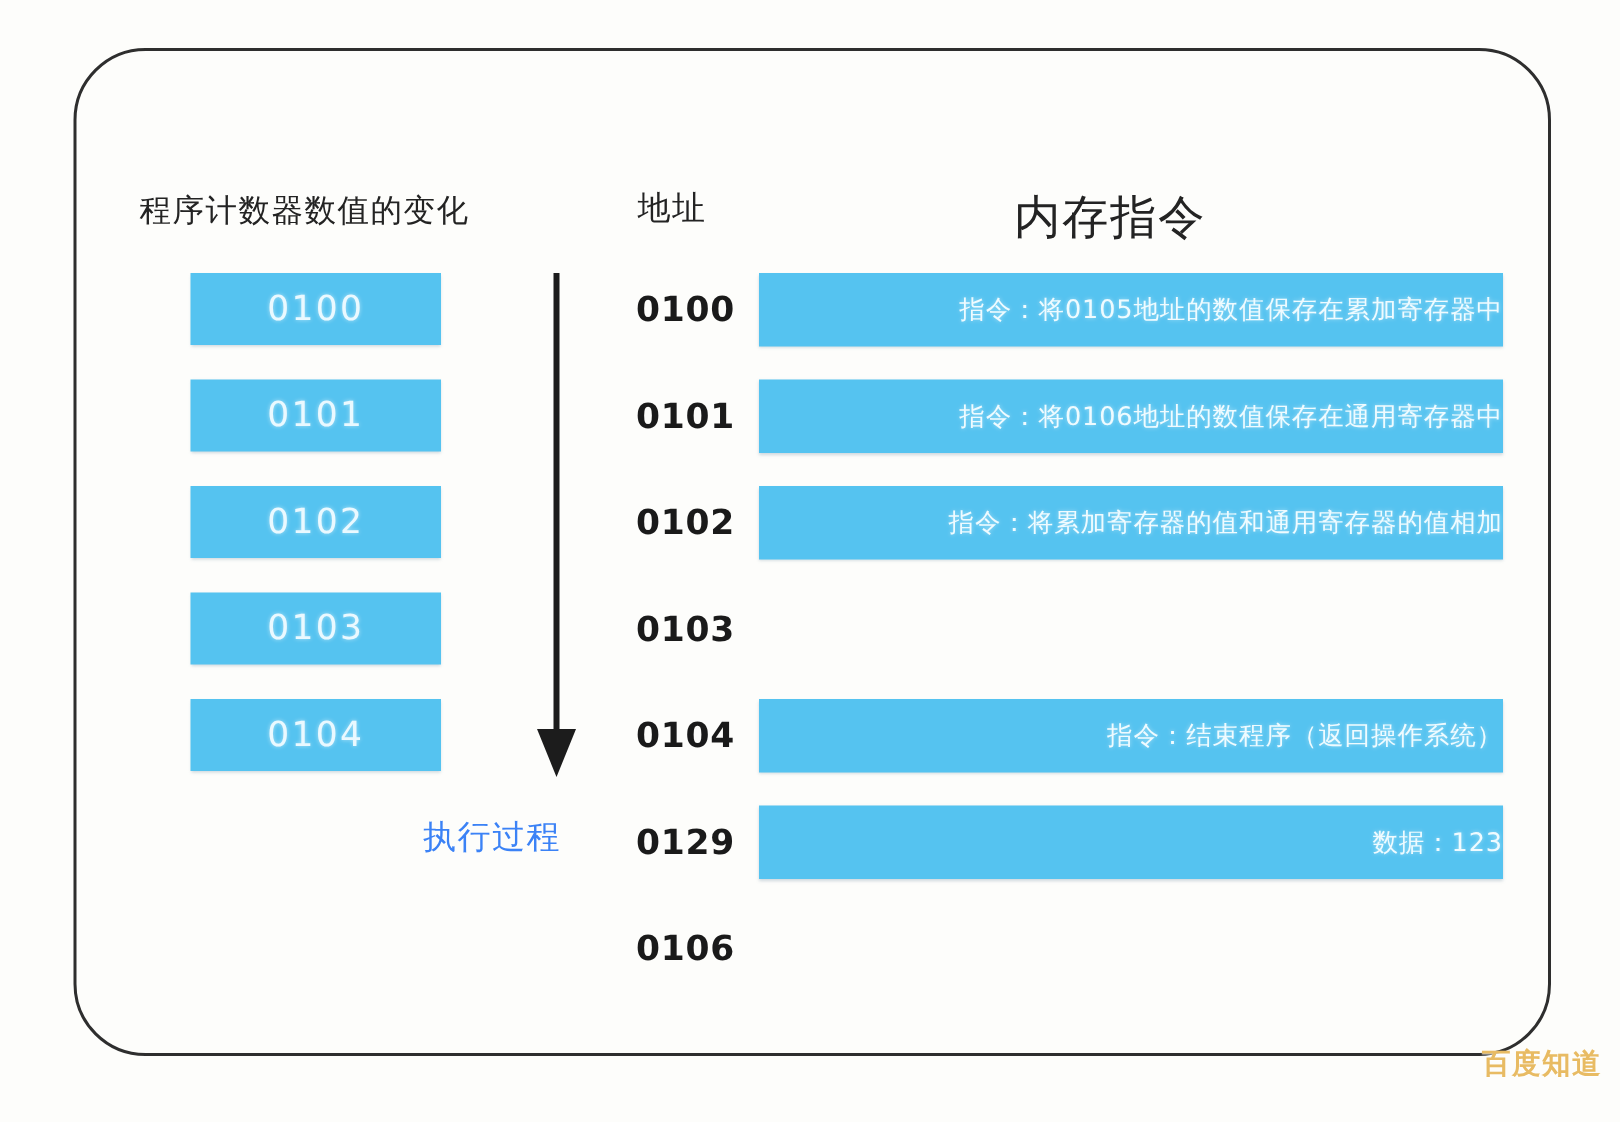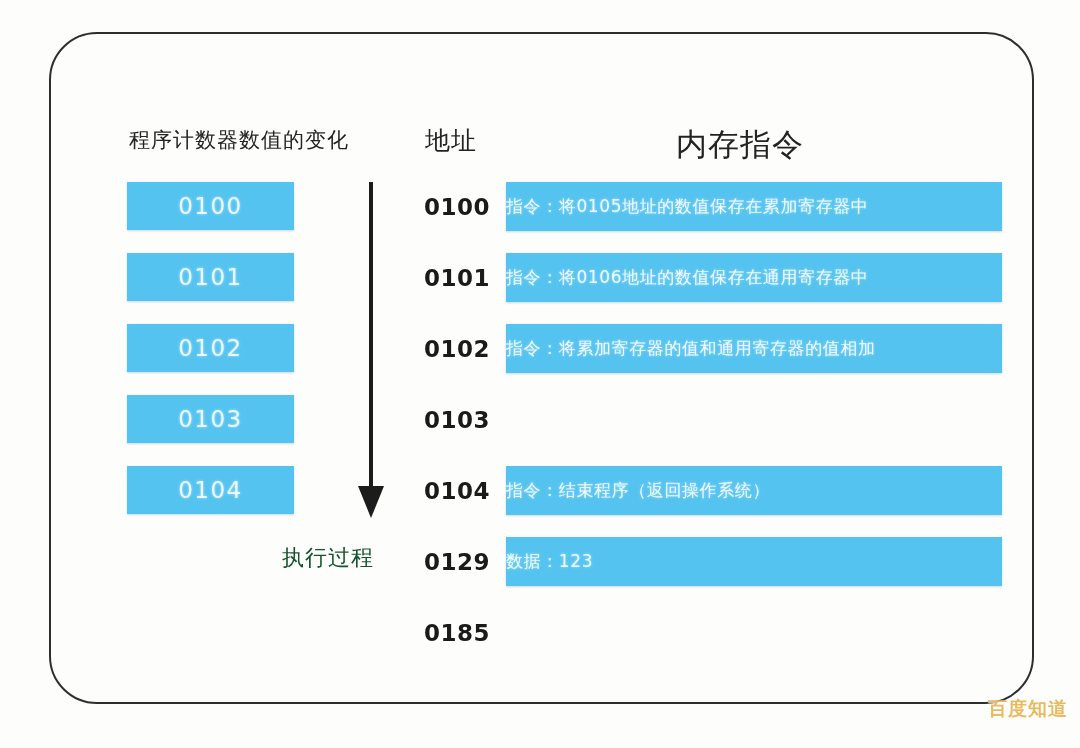--- a/index.html
+++ b/index.html
@@ -33,22 +33,22 @@
   
   .col-heading {
     position: absolute;
     color: #232323;
     font-size: 21px;
     font-weight: 500;
     letter-spacing: 1px;
     white-space: nowrap;
     font-family: "DejaVu Sans", "Liberation Sans", sans-serif;
   }
-  #heading-pc   { left: 93px;  top: 126px; margin-left: 36px; }
-  #heading-addr { left: 425px; top: 124px; font-size: 25px; }
+  #heading-pc   { left: 93px;  top: 126px; }
+  #heading-addr { left: 425px; top: 124px; font-size: 22px; }
   #heading-mem  { left: 676px; top: 124px; font-size: 31px; }
 
   
   #pc-column {
     position: absolute;
     left: 127px;
     top: 182px;
     width: 167px;
   }
   .pc-box {
@@ -75,21 +75,21 @@
     left: 345px;
     top: 180px;
     width: 52px;
     height: 340px;
   }
   #flow-arrow-label {
     position: absolute;
     left: 282px;
     top: 543px;
     font-size: 22px;
-    color: #14532d;
+    color: #3b82f6;
     letter-spacing: 1px;
     white-space: nowrap;
   }
 
   
   #memory-rows {
     position: absolute;
     left: 424px;
     top: 182px;
     width: 578px;
@@ -109,21 +109,21 @@
     color: #1a1a1a;
     letter-spacing: 0.5px;
     font-family: "DejaVu Sans", "Liberation Sans", sans-serif;
   }
   .mem-cell {
     flex: 1 1 auto;
     height: 49px;
     background: #55c3f0;
     display: flex;
     align-items: center;
-    justify-content: flex-start;
+    justify-content: flex-end;
     box-shadow: 0 1px 2px rgba(120,150,170,0.35);
   }
   .mem-cell-text {
     color: #effbff;
     font-size: 17px;
     letter-spacing: 0.6px;
     text-shadow: 0 0 3px rgba(255,255,255,0.5);
     white-space: nowrap;
     font-family: "DejaVu Sans", "Liberation Sans", sans-serif;
   }
@@ -205,19 +205,19 @@
           <span class="mem-cell-text">指令：结束程序（返回操作系统）</span>
         </div>
       </div>
       <div class="mem-row">
         <div class="mem-addr">0129</div>
         <div class="mem-cell">
           <span class="mem-cell-text">数据：123</span>
         </div>
       </div>
       <div class="mem-row">
-        <div class="mem-addr">0185</div>
+        <div class="mem-addr">0106</div>
       </div>
     </div>
 
   <div id="watermark">百度知道</div>
 
 </div>
 
 </body></html>

